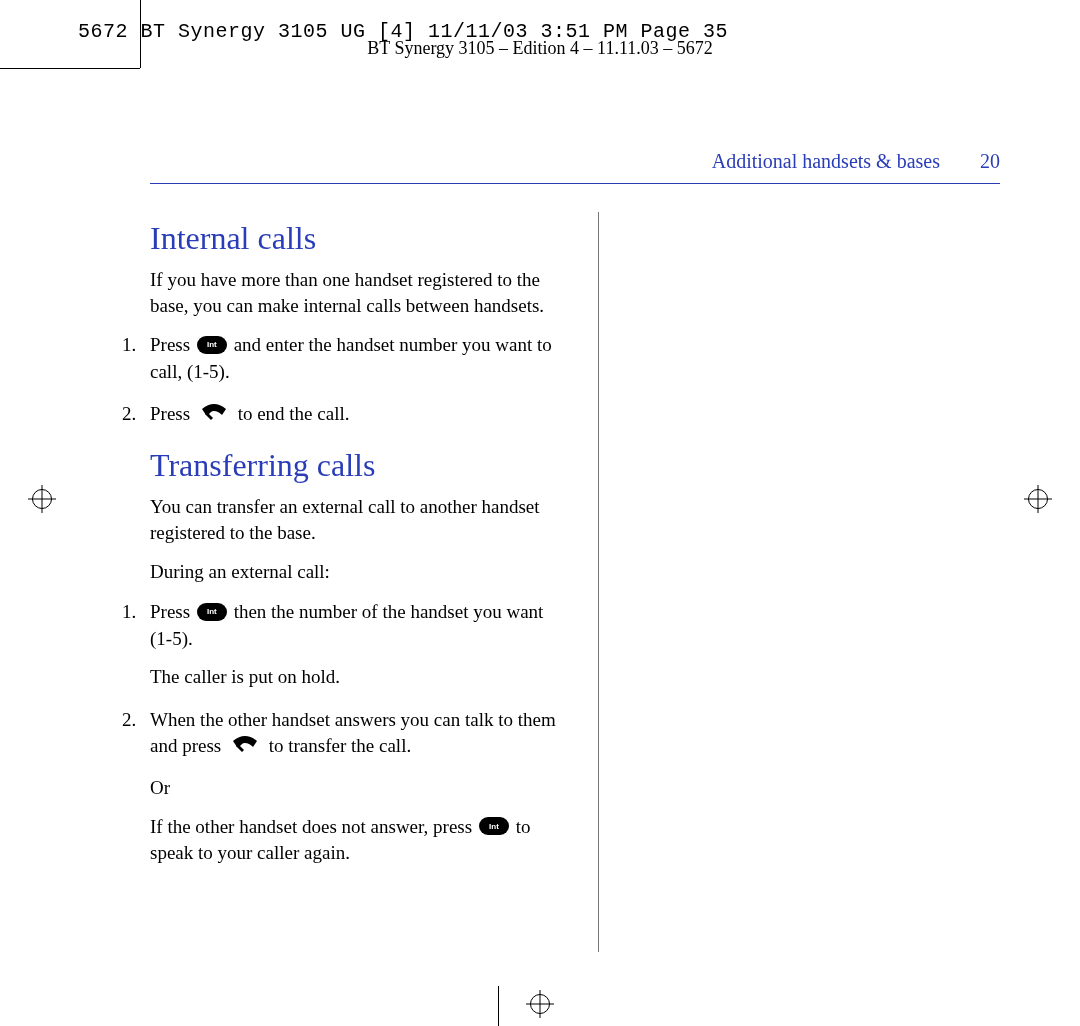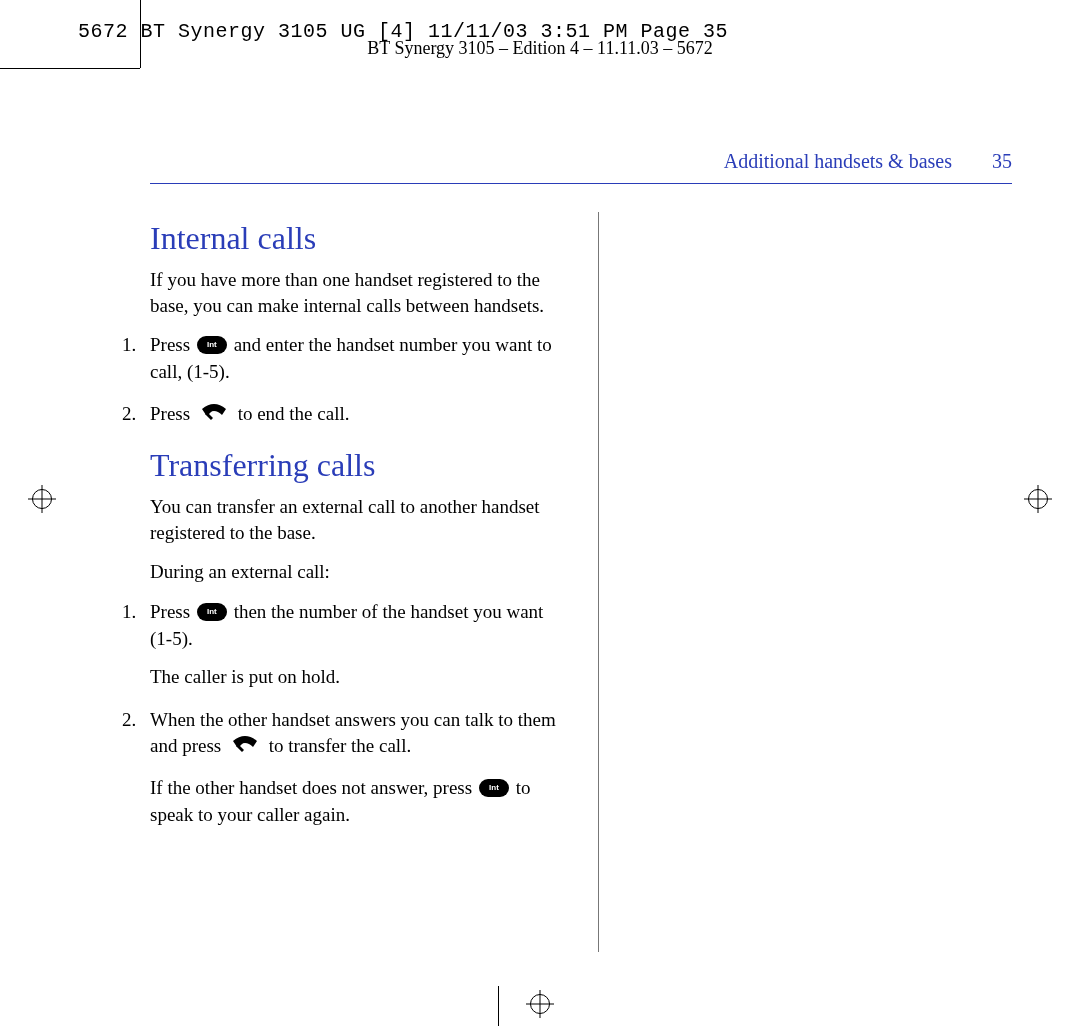--- a/index.html
+++ b/index.html
@@ -69,21 +69,21 @@
     left: 50%;
     height: 40px;
     border-left: 1px solid #000;
     transform: translateX(-42px);
   }
 
   .page {
     position: absolute;
     top: 150px;
     left: 150px;
-    right: 68px;
+    right: 80px;
   }
   .running-head {
     display: flex;
     justify-content: flex-end;
     align-items: baseline;
     gap: 40px;
     color: #2a3db8;
     font-size: 20px;
     padding-bottom: 10px;
     border-bottom: 1px solid #2a3db8;
@@ -188,21 +188,21 @@
   </div>
 <div class="reg-mark reg-bottom">
     <span class="circ"></span>
   </div>
 <div class="crop-bottom-v"></div>
 
 <div class="page">
 
   <div class="running-head">
     <span>Additional handsets &amp; bases</span>
-    <span class="page-num">35</span>
+    <span class="page-num">20</span>
   </div>
 
   <div class="columns">
     <div class="col-left">
 
       <h2>Internal calls</h2>
       <p class="body">If you have more than one handset registered to the base, you can make internal calls between handsets.</p>
 
       <ol class="steps">
         <li>
@@ -231,20 +231,21 @@
         </li>
         <li>
           <span>When the other handset answers you can talk to them and press </span>
           <span class="icon-hangup">
             <svg width="30" height="22" viewBox="0 0 30 22">
               <path d="M3 10 Q15 0 27 10 L23 16 Q19 12 15 12 Q11 12 7 16 Z" fill="#000"></path>
               <path d="M10 15 L14 19 L12 21 L6 15 L12 9 L14 11 Z" fill="#000"></path>
             </svg>
           </span>
           <span> to transfer the call.</span>
+          <div class="sub">Or</div>
           <div class="sub">
             <span>If the other handset does not answer, press </span><span class="icon-int">Int</span><span> to speak to your caller again.</span>
           </div>
         </li>
       </ol>
 
     </div>
     <div class="col-divider"></div>
   </div>
 </div>

